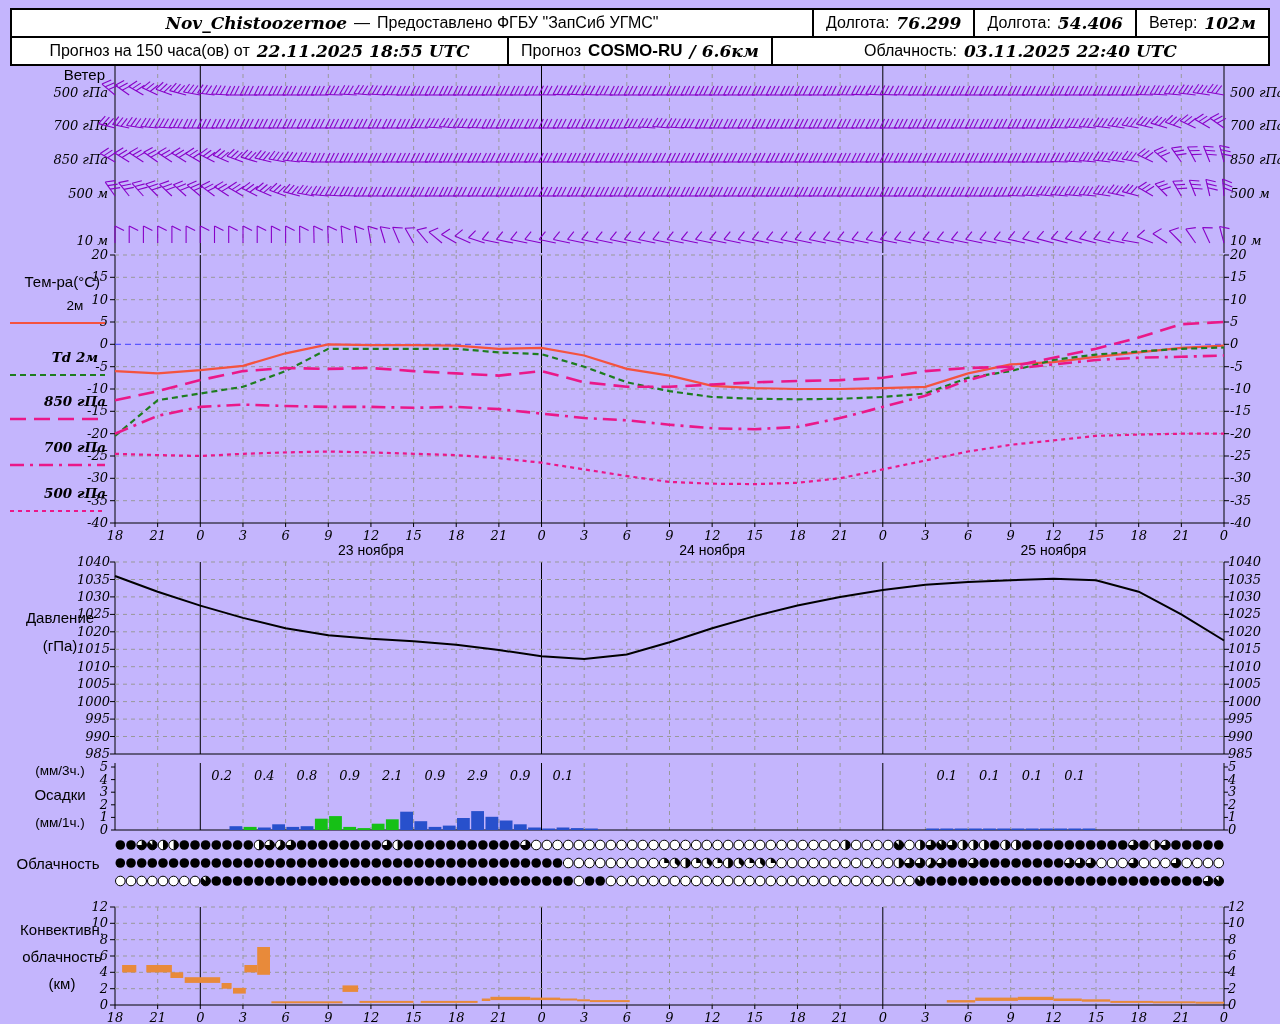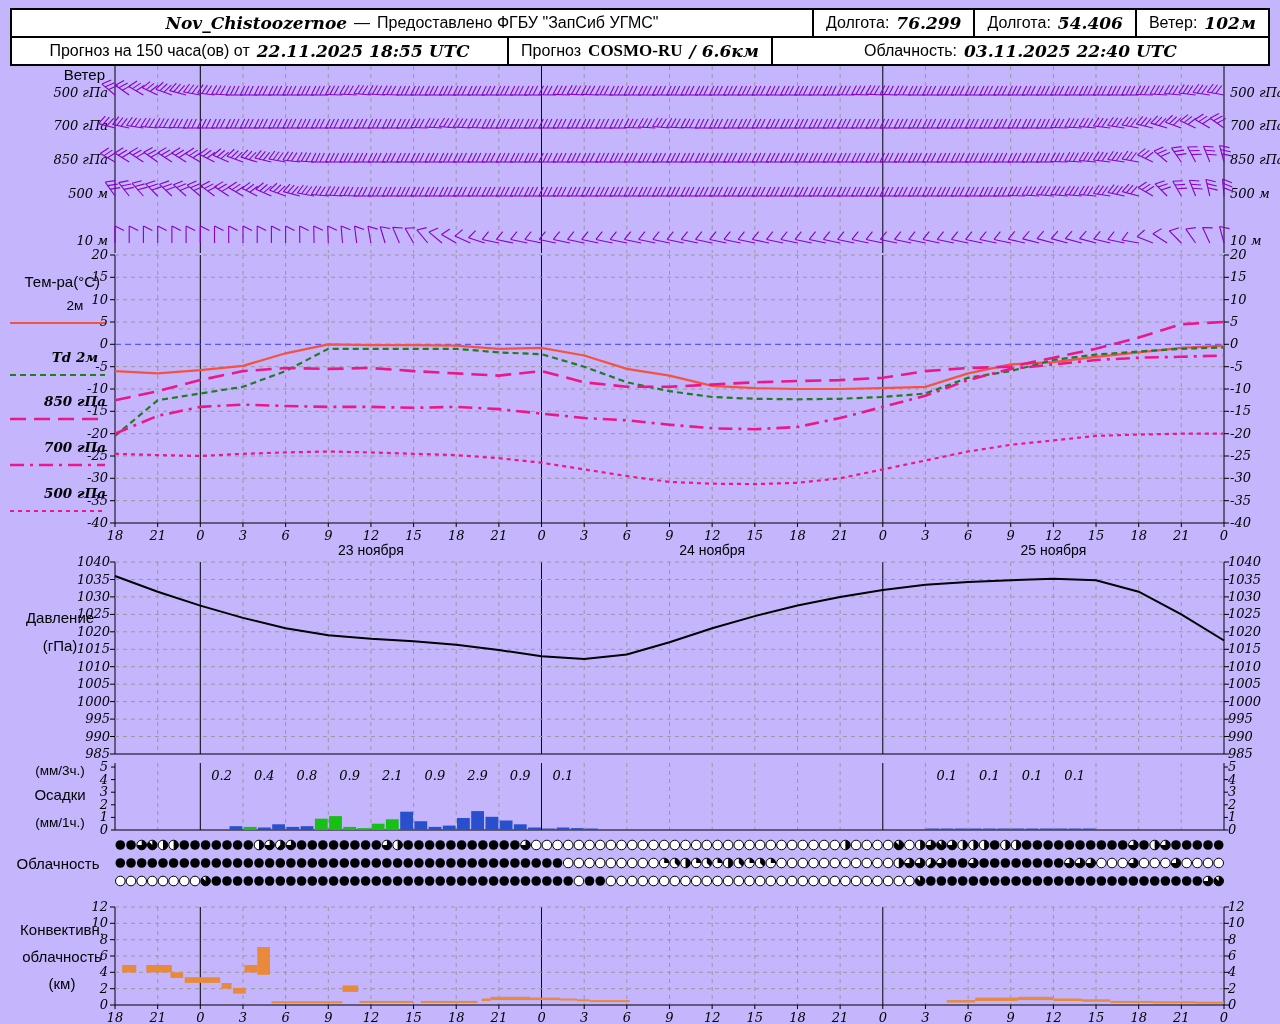--- a/index.html
+++ b/index.html
@@ -7,21 +7,21 @@
         font-family:"Liberation Sans",sans-serif;}
   
   #hdr{position:absolute;left:10px;top:8px;width:1256px;border:2px solid #000;background:#fff;}
   .hrow{display:flex;align-items:center;height:26px;}
   .hrow.first{border-bottom:2px solid #000;}
   .hcell{padding:0 12px;white-space:nowrap;display:flex;align-items:center;gap:7px;}
   .hcell + .hcell{border-left:2px solid #000;height:100%;text-align:center;}
   .grow{flex:1;justify-content:center;}
   .lbl{font-family:"Liberation Sans",sans-serif;font-size:16px;color:#000;}
   .val{font-family:"DejaVu Serif",serif;font-style:italic;font-weight:bold;font-size:17px;color:#000;}
-  .valu{font-family:Liberation Serif, serif;font-weight:bold;font-size:17px;color:#000;}
+  .valu{font-family:Liberation Sans, sans-serif;font-weight:bold;font-size:17px;color:#000;}
   
   text{fill:#000;}
   .san{font-family:"Liberation Sans",sans-serif;font-size:15px;}
   .san13{font-family:"Liberation Sans",sans-serif;font-size:13.5px;}
   .ser{font-family:"DejaVu Serif",serif;font-style:italic;font-size:13px;}
   .serb{font-family:"DejaVu Serif",serif;font-style:italic;font-weight:bold;font-size:13.5px;}
   .date{font-family:"Liberation Sans",sans-serif;font-size:14px;}
 </style>
 </head>
 <body>

